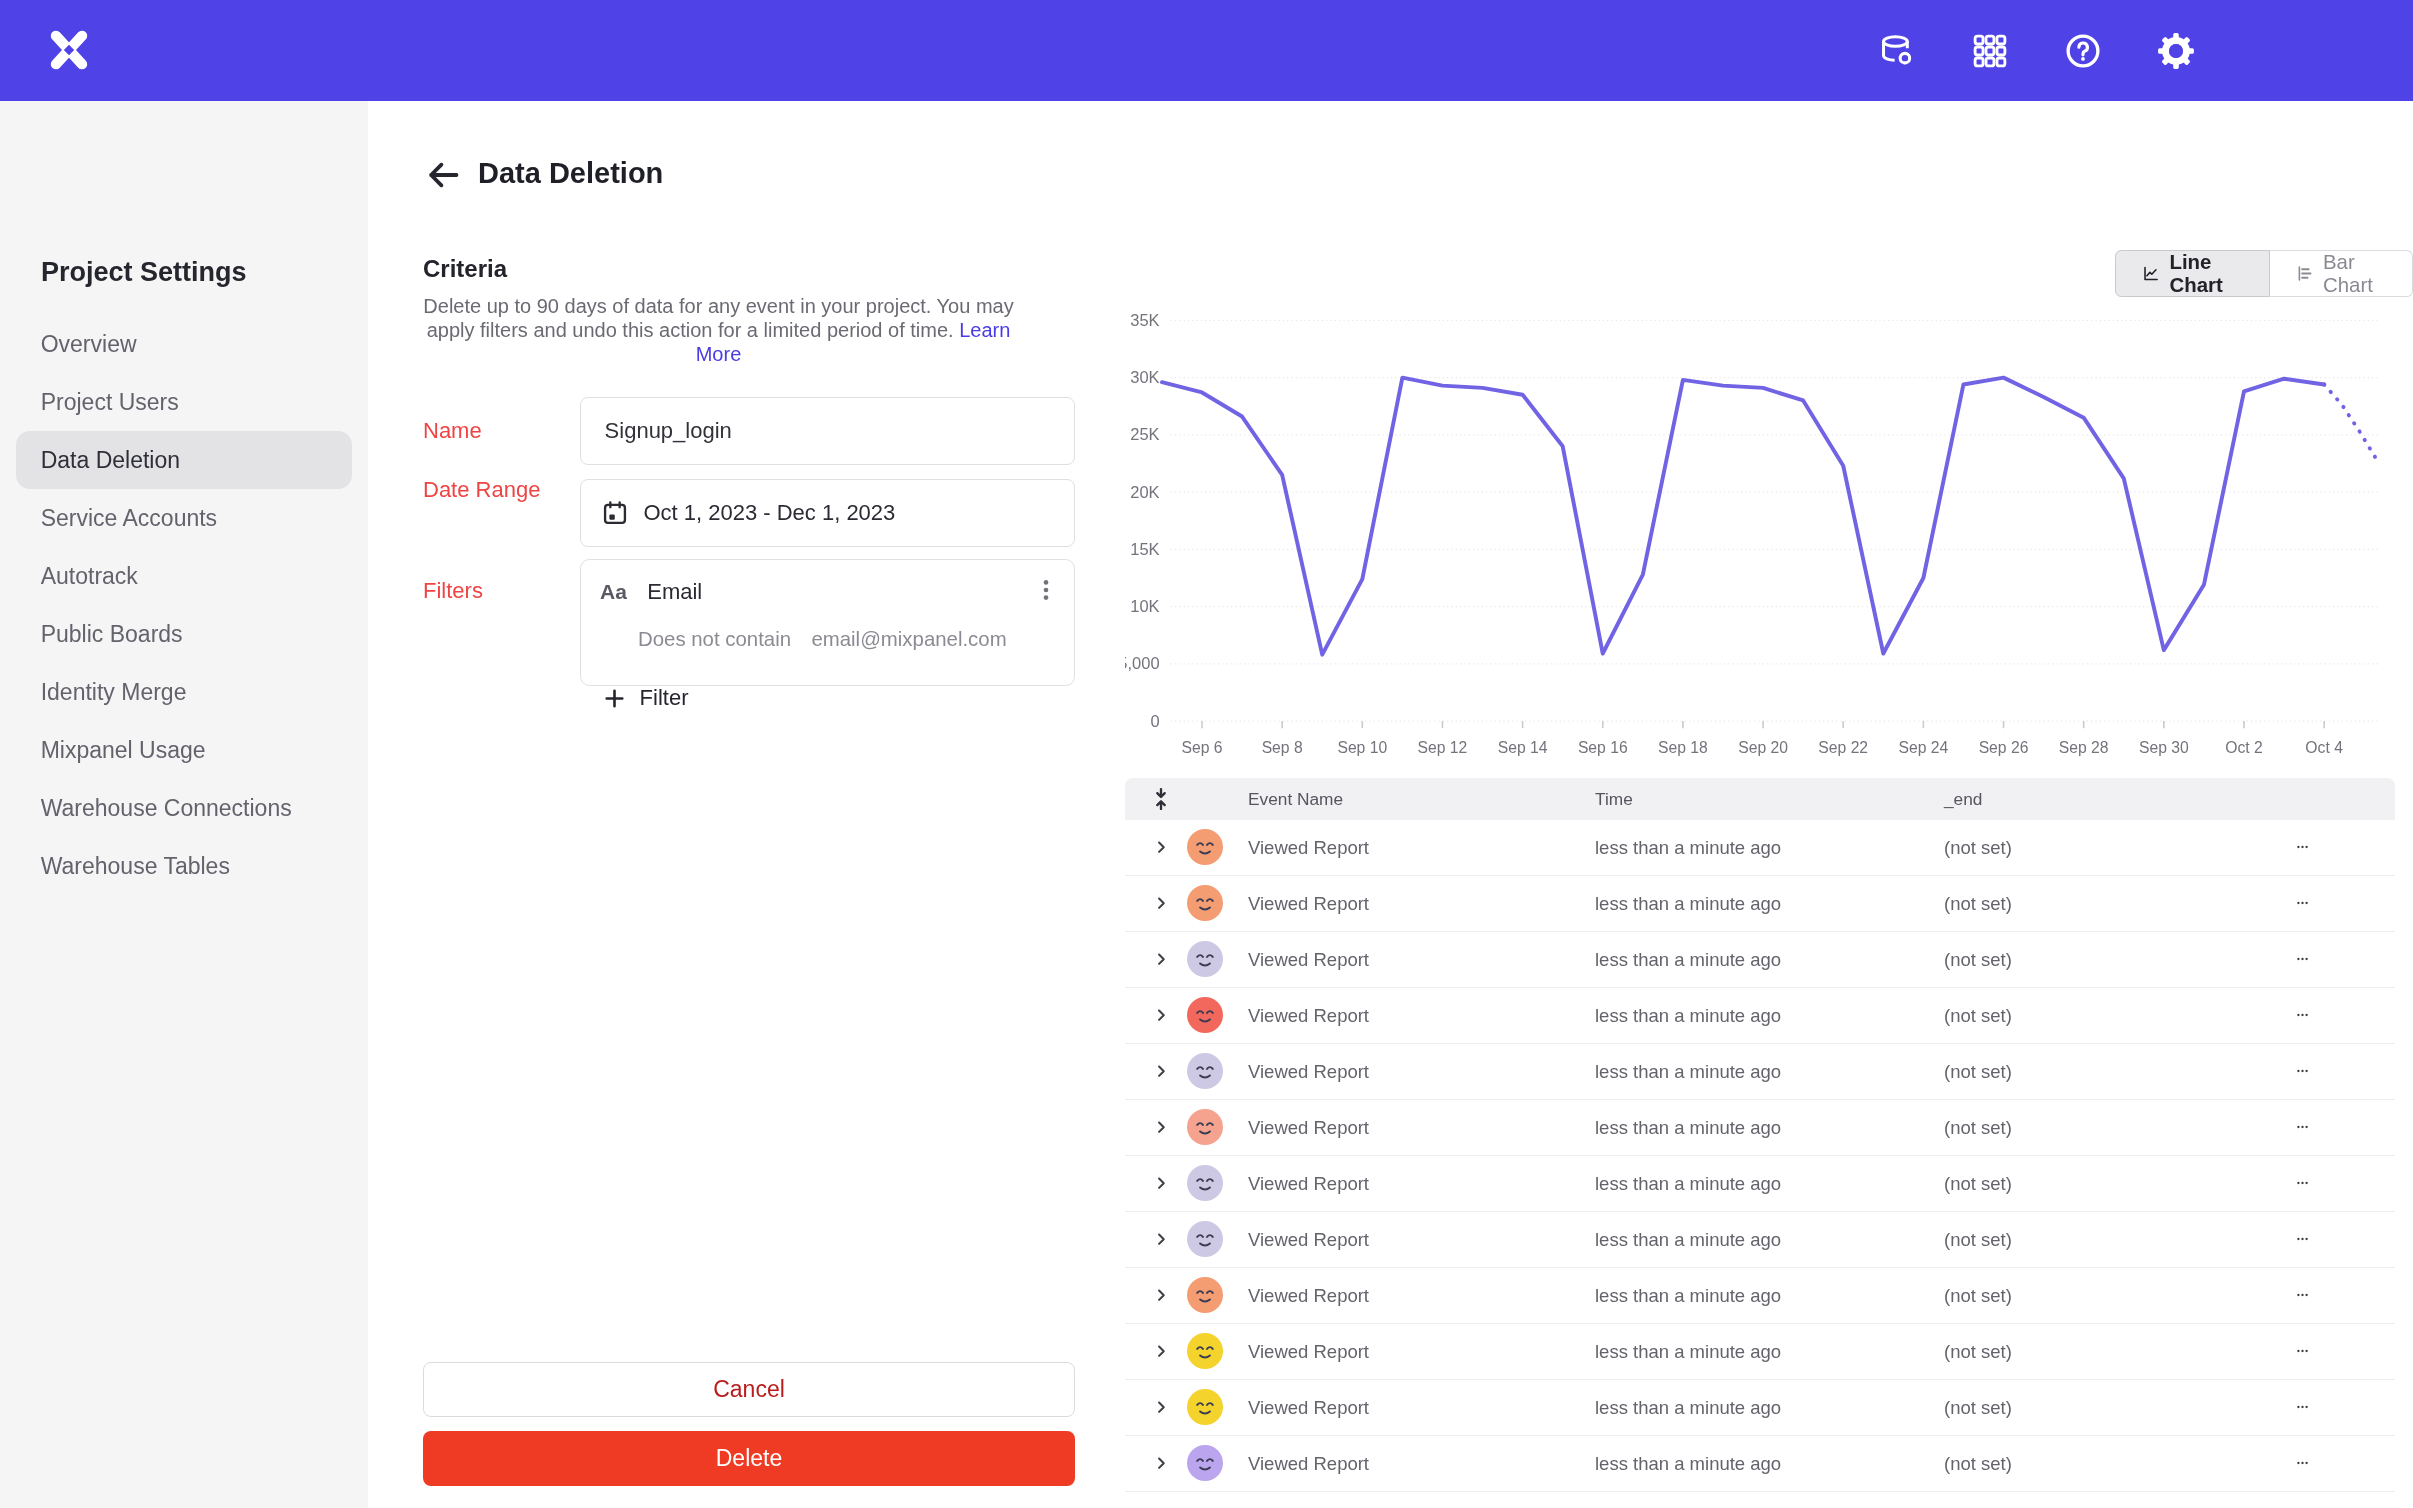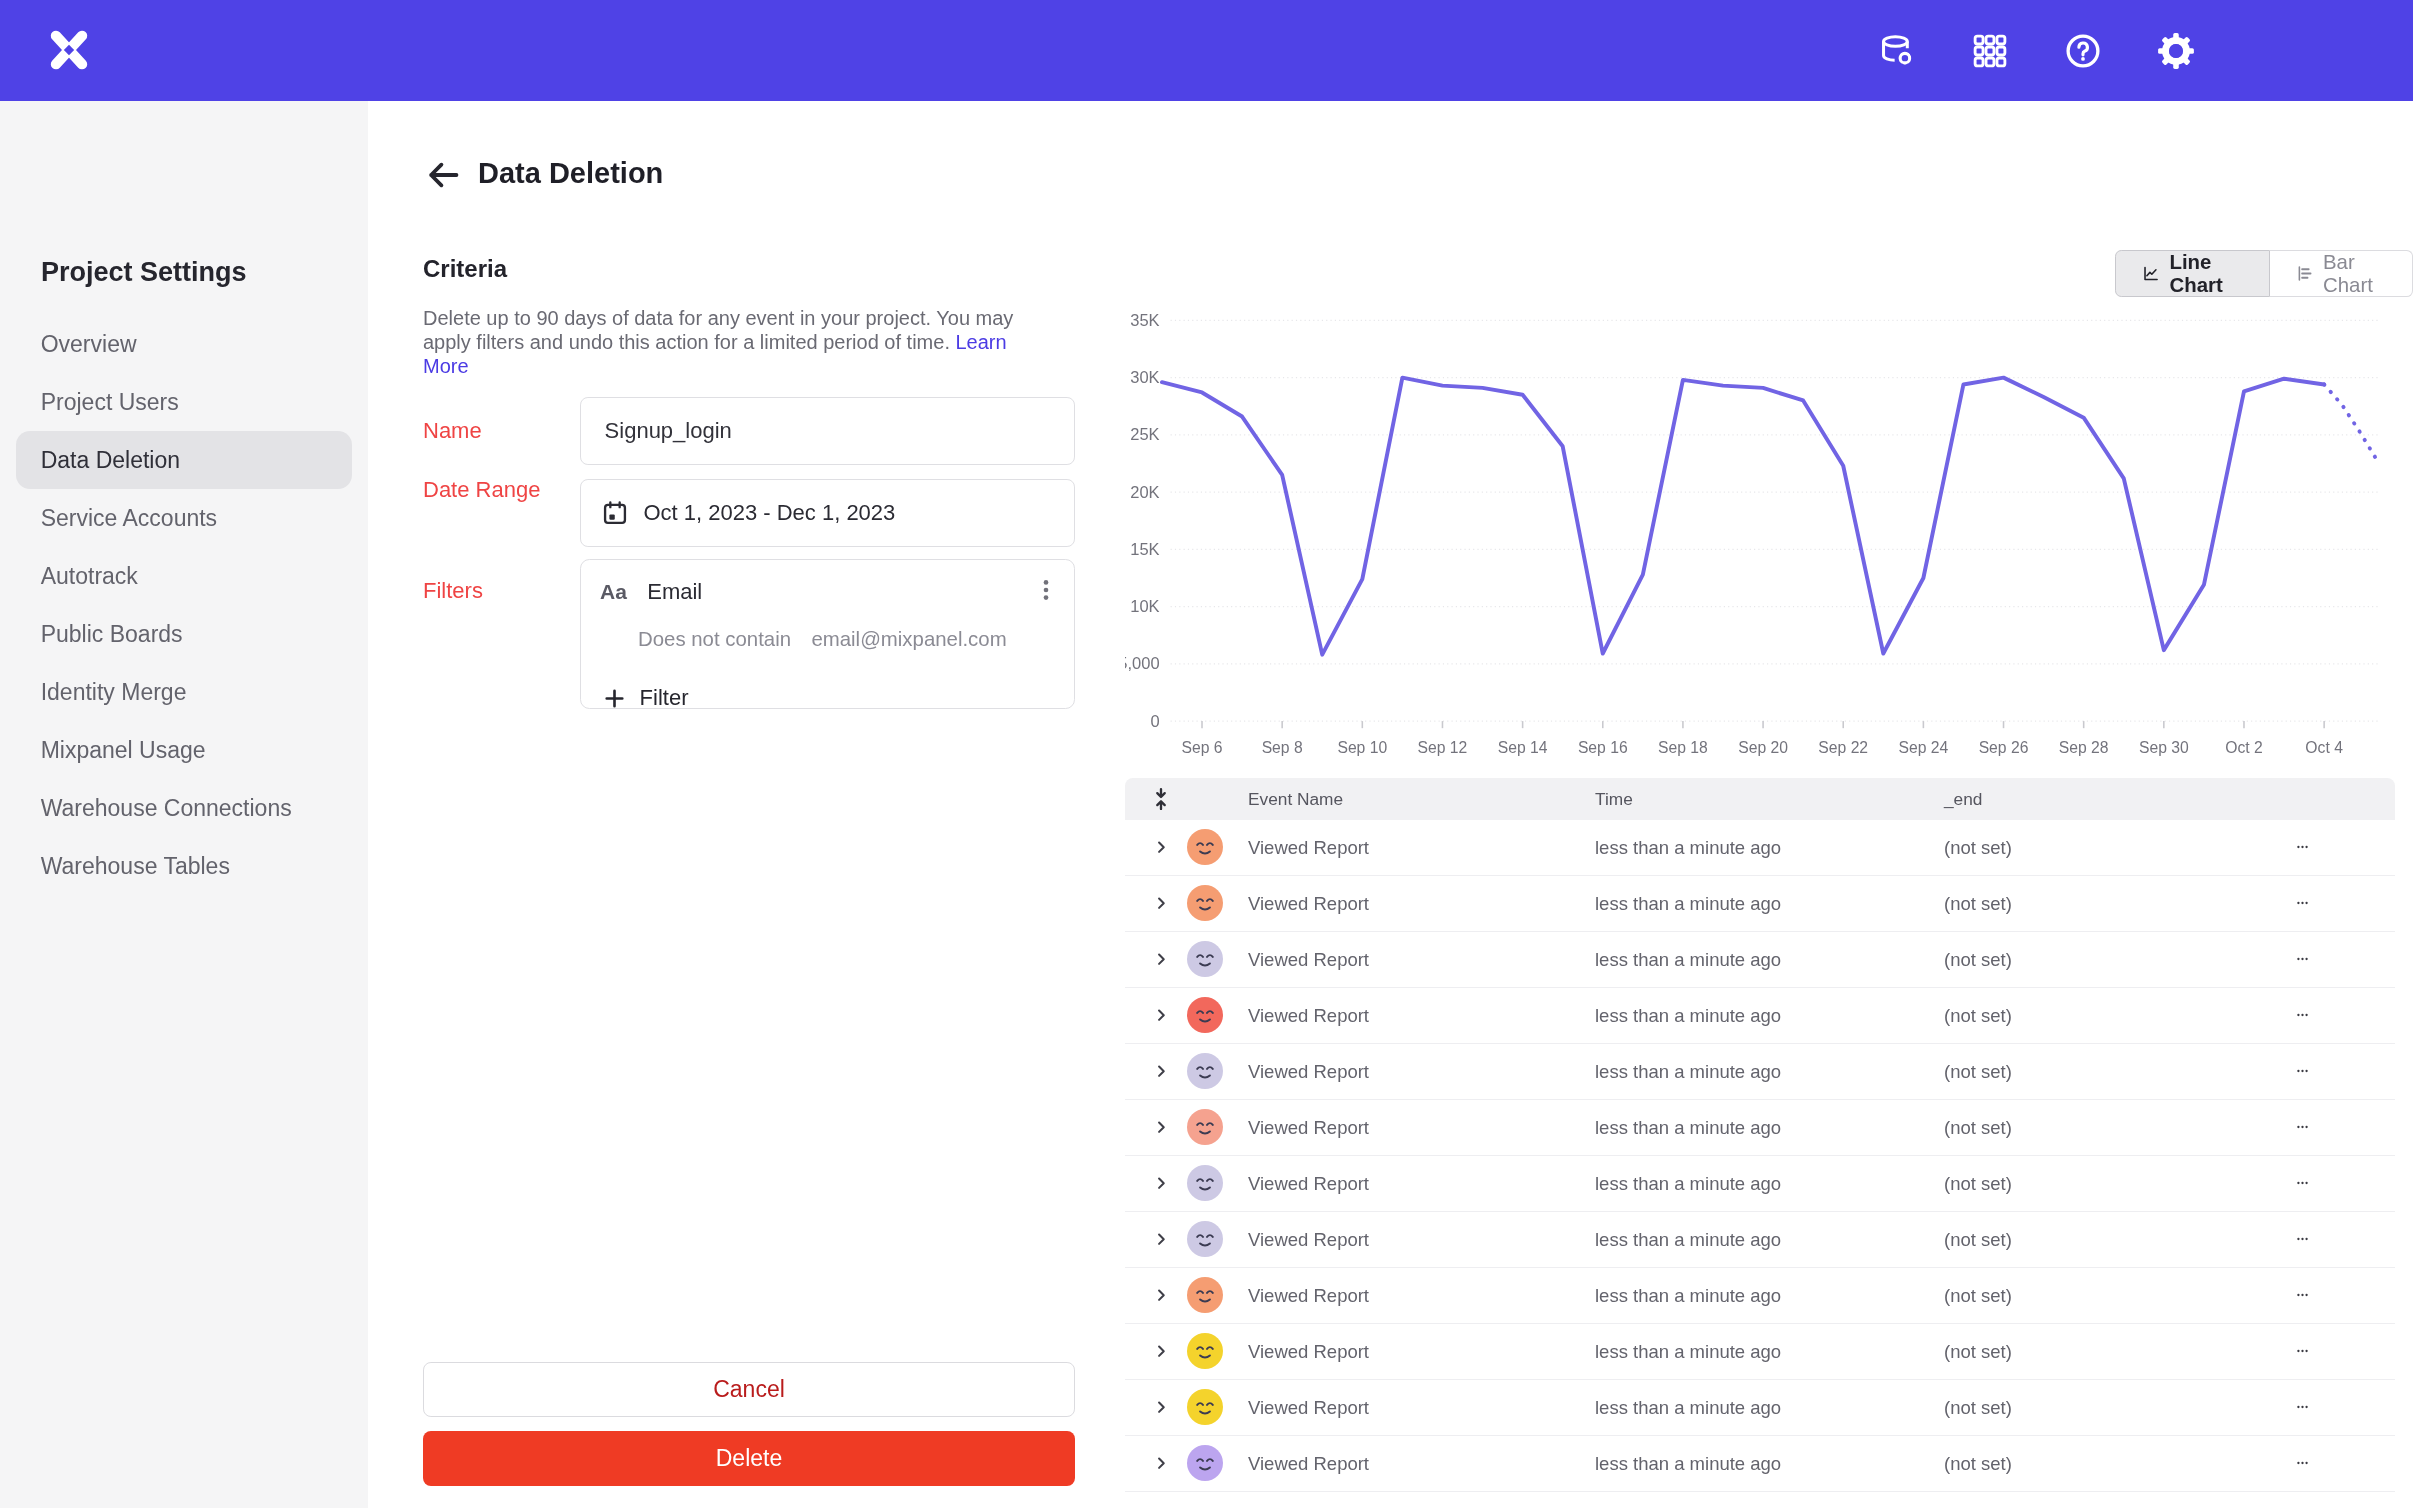--- a/index.html
+++ b/index.html
@@ -19,29 +19,29 @@
   .side-item{height:58px;display:flex;align-items:center;padding-left:25px;border-radius:14px;
              font-size:23px;color:#63636C;cursor:pointer;}
   .side-item.active{background:#E3E3E6;color:#2F2F38;font-weight:500;}
 
   
   .back-btn{position:absolute;left:424px;top:156px;width:38px;height:38px;cursor:pointer;}
   .page-title{position:absolute;left:478px;top:157px;font-size:29px;font-weight:700;color:#1F1F27;}
 
   
   .criteria-h{position:absolute;left:423px;top:255px;font-size:24px;font-weight:700;color:#23232B;}
-  .criteria-p{position:absolute;left:423px;top:306px;width:591px;font-size:20px;line-height:24px;color:#6A6A73;}
+  .criteria-p{position:absolute;left:423px;top:294px;width:591px;font-size:20px;line-height:24px;color:#6A6A73;text-align:center;}
   .learn-more{color:#4B3BE4;cursor:pointer;}
   .f-label{position:absolute;left:423px;font-size:22px;color:#ef4444;}
   .f-box{position:absolute;left:580px;width:495px;background:#fff;border:1.6px solid #DFDFE3;border-radius:7.9px;
          display:flex;align-items:center;box-sizing:border-box;}
   .name-box{top:397px;height:68px;padding-left:23.6px;font-size:22px;color:#32323A;cursor:text;}
   .date-box{top:479px;height:68px;padding-left:20.4px;font-size:22px;color:#2B2B33;cursor:pointer;}
   .date-box .cal{width:28px;height:28px;margin-right:14px;flex:0 0 auto;}
-  .filter-card{top:559px;height:150px;border-radius:9.4px;display:block;cursor:pointer;}
+  .filter-card{top:559px;height:127px;border-radius:9.4px;display:block;cursor:pointer;}
   .fc-row1{position:absolute;left:19px;top:19px;display:flex;align-items:center;}
   .fc-aa{font-size:21px;font-weight:600;color:#5A5A64;margin-right:20.4px;}
   .fc-prop{font-size:22px;color:#2B2B33;}
   .fc-kebab{position:absolute;right:14px;top:15.7px;width:28px;height:28px;cursor:pointer;}
   .fc-row2{position:absolute;left:57px;top:68px;display:flex;align-items:center;font-size:20.4px;color:#8B8B94;}
   .fc-val{margin-left:20.4px;}
   .add-filter{position:absolute;left:602px;top:685px;display:flex;align-items:center;gap:12.6px;cursor:pointer;}
   .add-filter svg{width:25px;height:25px;}
   .add-filter span{font-size:22px;font-weight:500;color:#26262E;}
   .btn{position:absolute;left:423px;width:652px;height:55px;border-radius:7.9px;display:flex;align-items:center;

